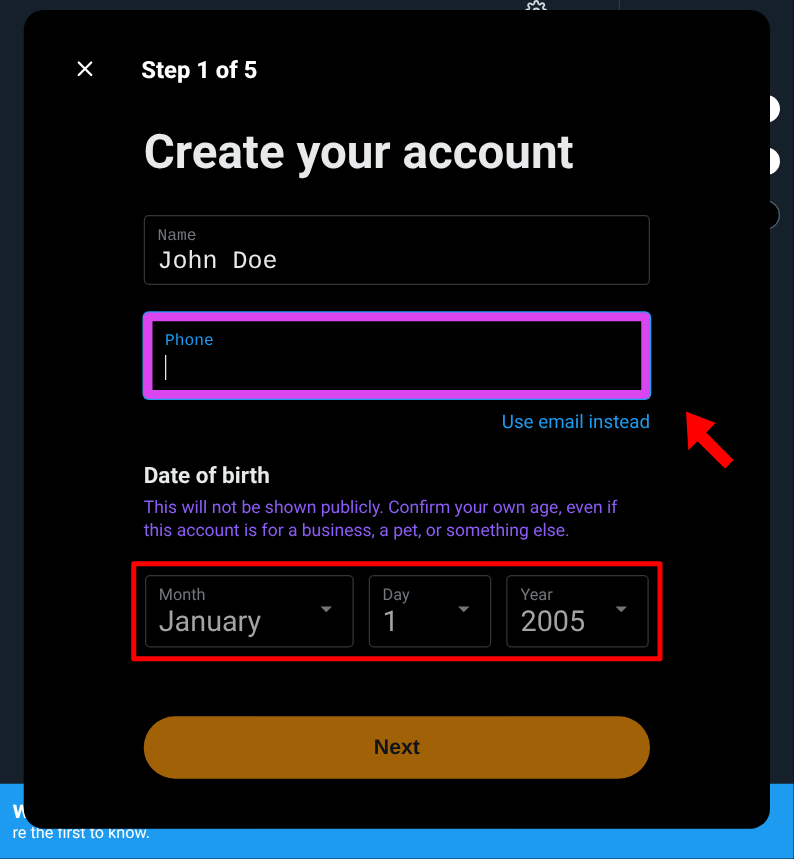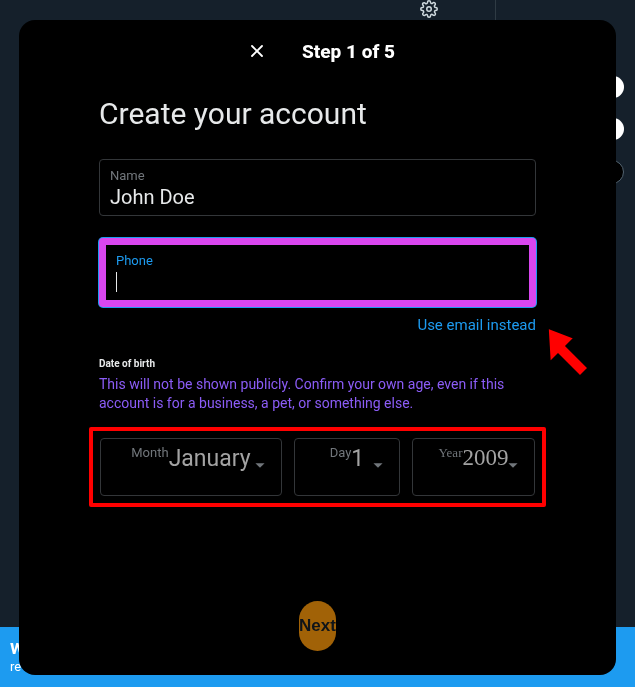--- a/index.html
+++ b/index.html
@@ -17,54 +17,55 @@
   .bg-gear { position: absolute; left: 420px; top: 0px; color: #cfd9de; }
   .bg-side { position: absolute; right: 0; top: 0; width: 140px; height: 100%; border-left: 1px solid #2f3b44; padding-left: 8px; }
   .bg-side-title { font-weight: 800; font-size: 18px; color: #fff; margin-top: 18px; white-space: nowrap; overflow: hidden; }
   .bg-btn { background: #fff; color: #111; border-radius: 16px; padding: 4px 10px; font-size: 12px; font-weight: 700; margin-top: 16px; display: inline-block; white-space: nowrap; overflow: hidden; width: 120px; }
   .bg-btn.dark { background: #000; color: #fff; border: 1px solid #536471; }
   .bg-small { color: #71767b; font-size: 11px; margin-top: 8px; }
   .bg-banner { position: absolute; left: 0; bottom: 0; height: 60px; width: 635px; background: #1d9bf0; color: #fff; padding: 8px 10px; }
   .bg-banner-sub { font-size: 13px; }
   .modal {
     position: absolute;
-    left: 19px; top: 20px;
+    left: 19px; top: 8px;
     width: 597px; height: 655px;
     background: #000;
     border-radius: 16px;
     color: #e7e9ea;
-    padding: 0;
-    display: flex; flex-direction: column; align-items: center;
+    padding: 16px;
+    display: flex; flex-direction: column;
   }
   .modal-header {
     display: flex; align-items: center; gap: 28px;
     padding: 14px 16px 6px 16px;
   }
   .close-btn {
     width: 34px; height: 34px; border-radius: 50%;
     display: flex; align-items: center; justify-content: center;
     cursor: pointer; color: #fff;
   }
   .step-text { font-weight: 800; font-size: 19px; color: #fff; }
   .modal-body {
     padding: 0 80px 0 80px;
     flex: 1;
     overflow: hidden;
   }
   .title {
-    font-size: 30px; font-weight: 400; color: #e7e9ea;
+    font-size: 38px; font-weight: 700; color: #e7e9ea;
     margin-top: 22px; margin-bottom: 28px;
   }
   .field {
     border: 1px solid #333639;
     border-radius: 4px;
     padding: 8px 10px 6px 10px;
     margin-bottom: 22px;
     position: relative;
     background: #000;
+    font-family: Liberation Mono, monospace;
   }
   .field.focused {
     border: 7px solid #d946ef;
     box-shadow: 0 0 0 1px #1d9bf0;
     margin-top: 12px;
   }
   .field-label {
     font-size: 13px;
     color: #71767b;
     display: block;
@@ -75,40 +76,40 @@
     background: transparent; border: none; outline: none;
     color: #e7e9ea; font-size: 20px; width: 100%;
     font-family: inherit;
   }
   .cursor {
     display: inline-block; width: 1px; height: 20px; background: #e7e9ea;
     vertical-align: middle;
   }
   .link-row { text-align: right; margin-top: -14px; margin-bottom: 24px; }
   .email-link { color: #1d9bf0; font-size: 15px; cursor: pointer; margin-top: 36px; }
-  .dob-label { font-weight: 700; font-size: 10px; color: #e7e9ea; margin-bottom: 6px; }
+  .dob-label { font-weight: 700; font-size: 18px; color: #e7e9ea; margin-bottom: 6px; }
   .dob-help { color: #8b5cf6; font-size: 14px; line-height: 1.35; margin-bottom: 14px; }
   .highlight-box {
     border: 4px solid #ff0000;
     padding: 7px;
     border-radius: 2px;
     margin-left: -10px; margin-right: -10px;
   }
   .dob-row { display: flex; gap: 12px; }
   .select-wrap {
     border: 1px solid #333639; border-radius: 4px;
     padding: 6px 10px 4px 10px;
     position: relative;
     background: #000;
-    display: flex; flex-direction: row; justify-content: center;
+    display: flex; flex-direction: column; justify-content: center;
     height: 58px;
   }
   .select-wrap.month { flex: 1.9; }
   .select-wrap.day { flex: 1; }
-  .select-wrap.year { flex: 1.2; font-family: Liberation Serif, serif; }
+  .select-wrap.year { flex: 1.2; }
   .select-label { font-size: 13px; color: #71767b; }
   .select-value { font-size: 23px; color: #a3a3a3; }
   .chev {
     position: absolute; right: 10px; top: 50%; transform: translateY(-50%);
     color: #71767b;
   }
   .footer {
     padding: 20px 80px 24px 80px;
   }
   .next-btn {
@@ -198,21 +199,21 @@
           <span class="select-label">Day</span>
           <span class="select-value">1</span>
           <span class="chev">
             <svg width="22" height="22" viewBox="0 0 24 24">
                 <path fill="#71767b" d="M7 10l5 5 5-5z"></path>
               </svg>
           </span>
         </div>
         <div class="select-wrap year">
           <span class="select-label">Year</span>
-          <span class="select-value">2009</span>
+          <span class="select-value">2005</span>
           <span class="chev">
             <svg width="22" height="22" viewBox="0 0 24 24">
                 <path fill="#71767b" d="M7 10l5 5 5-5z"></path>
               </svg>
           </span>
         </div>
       </div>
     </div>
   </div>
 

